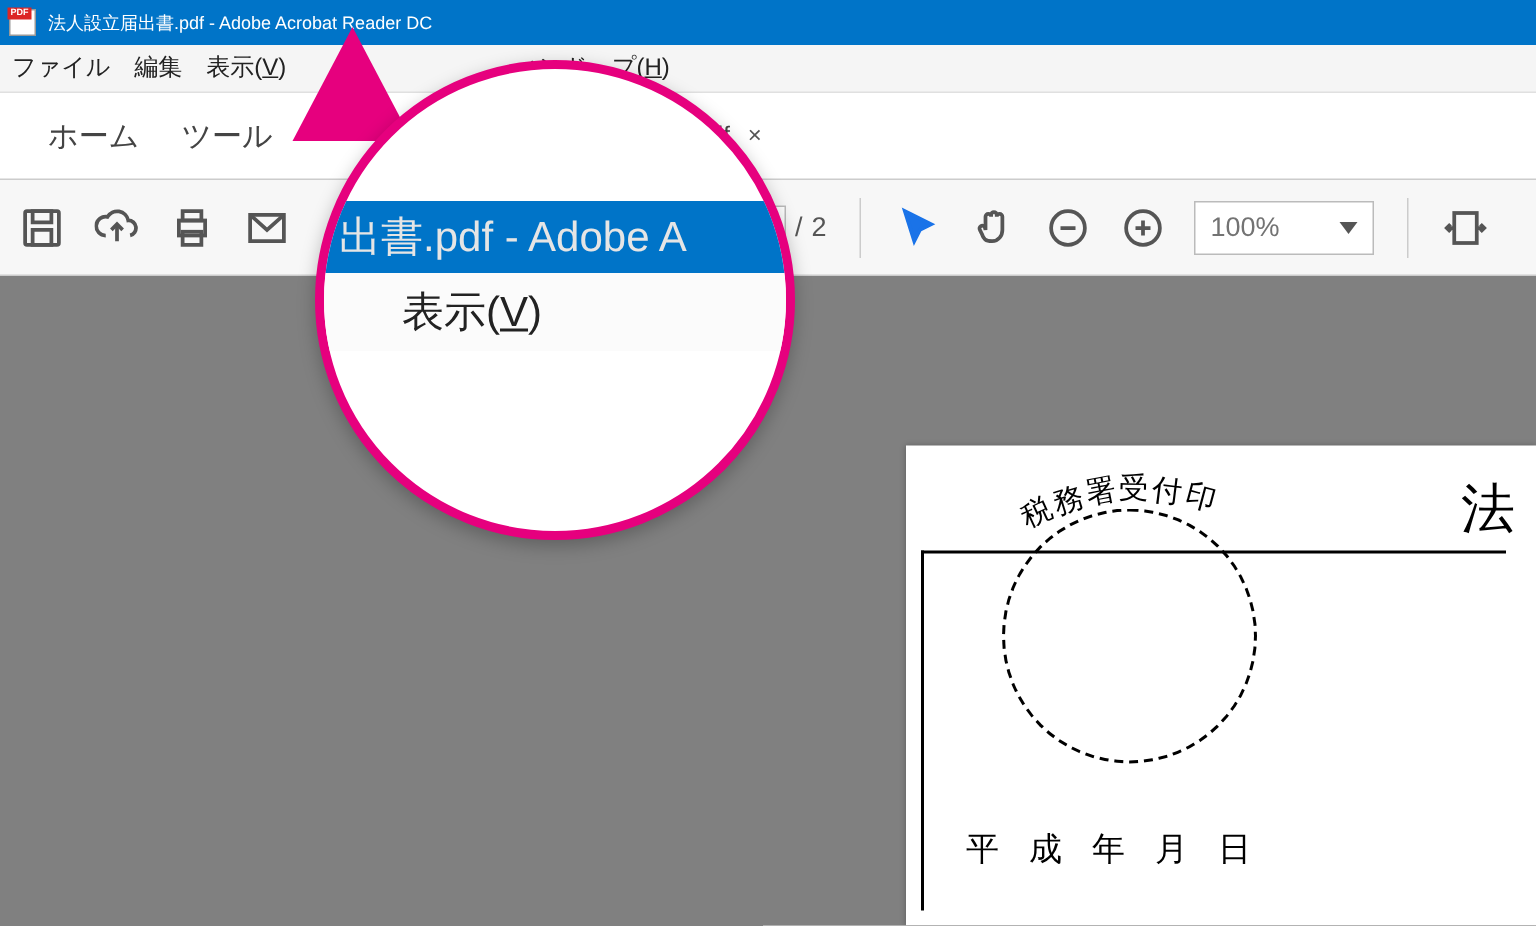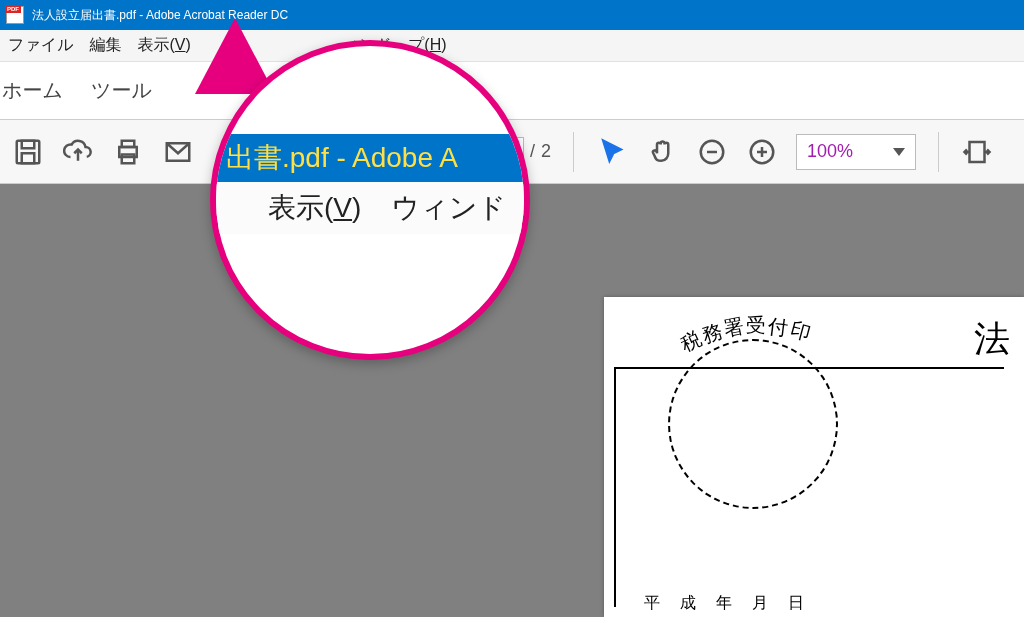--- a/index.html
+++ b/index.html
@@ -52,21 +52,21 @@
     gap: 16px;
     border-bottom: 1px solid #e0e0e0;
   }
   .menubar .item u { text-decoration: underline; }
   .tabbar {
     height: 58px;
     background: #fff;
     border-bottom: 1px solid #ccc;
     display: flex;
     align-items: center;
-    padding: 0 2px;
+    padding: 0 32px;
     gap: 28px;
     font-size: 20px;
     color: #444;
   }
   .tabbar .doc-tab {
     margin-left: auto;
     background: #fff;
     padding: 4px 10px;
     font-size: 16px;
     display: flex;
@@ -99,21 +99,21 @@
     border:1px solid #bbb;
     text-align:center;
     font-size:16px;
     background:#fff;
   }
   .toolbar .zoom-select {
     width: 120px; height: 36px;
     border:1px solid #bbb;
     background:#fff;
     display:flex; align-items:center; justify-content:space-between;
-    padding:0 10px; font-size:18px; color:#a21caf;
+    padding:0 10px; font-size:18px; color:#737373;
   }
   .toolbar .zoom-select .caret {
     width:0;height:0;border-left:6px solid transparent;border-right:6px solid transparent;border-top:8px solid #555;
   }
   .stage {
     position: relative;
     width: 100%;
     height: calc(617px - 30px - 32px - 58px - 64px);
     background: #808080;
     overflow: hidden;
@@ -149,43 +149,43 @@
     border:2px dashed #000;
     border-radius:50%;
   }
   .page-canvas .box {
     position:absolute; top:70px; left:10px;
     width:390px; height:240px;
     border:2px solid #000;
     border-right:none; border-bottom:none;
   }
   .page-canvas .date-row {
-    position:absolute; bottom:3px; left:40px;
-    font-size:16px; letter-spacing:20px;
+    position:absolute; bottom:36px; left:40px;
+    font-size:22px; letter-spacing:20px;
   }
   
   .magnifier {
     position:absolute;
     top:40px; left:210px;
     width:320px; height:320px;
     border-radius:50%;
     border:6px solid #e6007e;
     background:#fff;
     overflow:hidden;
     box-shadow: 0 4px 12px rgba(0,0,0,0.25);
     z-index:50;
   }
   .magnifier .mag-inner {
     position:absolute; inset:0;
   }
   .magnifier .mag-titlebar {
     position:absolute; top:88px; left:-10px;
     width:360px; height:48px;
     background:#0074c8;
-    color:#fde047;
+    color:#e5e5e5;
     font-size:28px;
     display:flex; align-items:center; padding-left:20px;
     white-space:nowrap;
   }
   .magnifier .mag-menubar {
     position:absolute; top:136px; left:0px;
     width:340px; height:52px;
     background:#fbfbfb;
     font-size:28px; color:#222;
     display:flex; align-items:center; gap:30px; padding-left:52px;
@@ -331,16 +331,15 @@
   <svg viewBox="0 0 90 80">
       <path d="M45 2 L85 78 L5 78 Z" fill="#e6007e"></path>
     </svg>
 </div>
 
 <div class="magnifier">
   <div class="mag-inner">
     <div class="mag-titlebar">出書.pdf  -  Adobe A</div>
     <div class="mag-menubar">
       <span><span>表示(</span><u>V</u><span>)</span></span>
-      <span>ウィンド</span>
     </div>
   </div>
 </div>
 
 </body></html>

